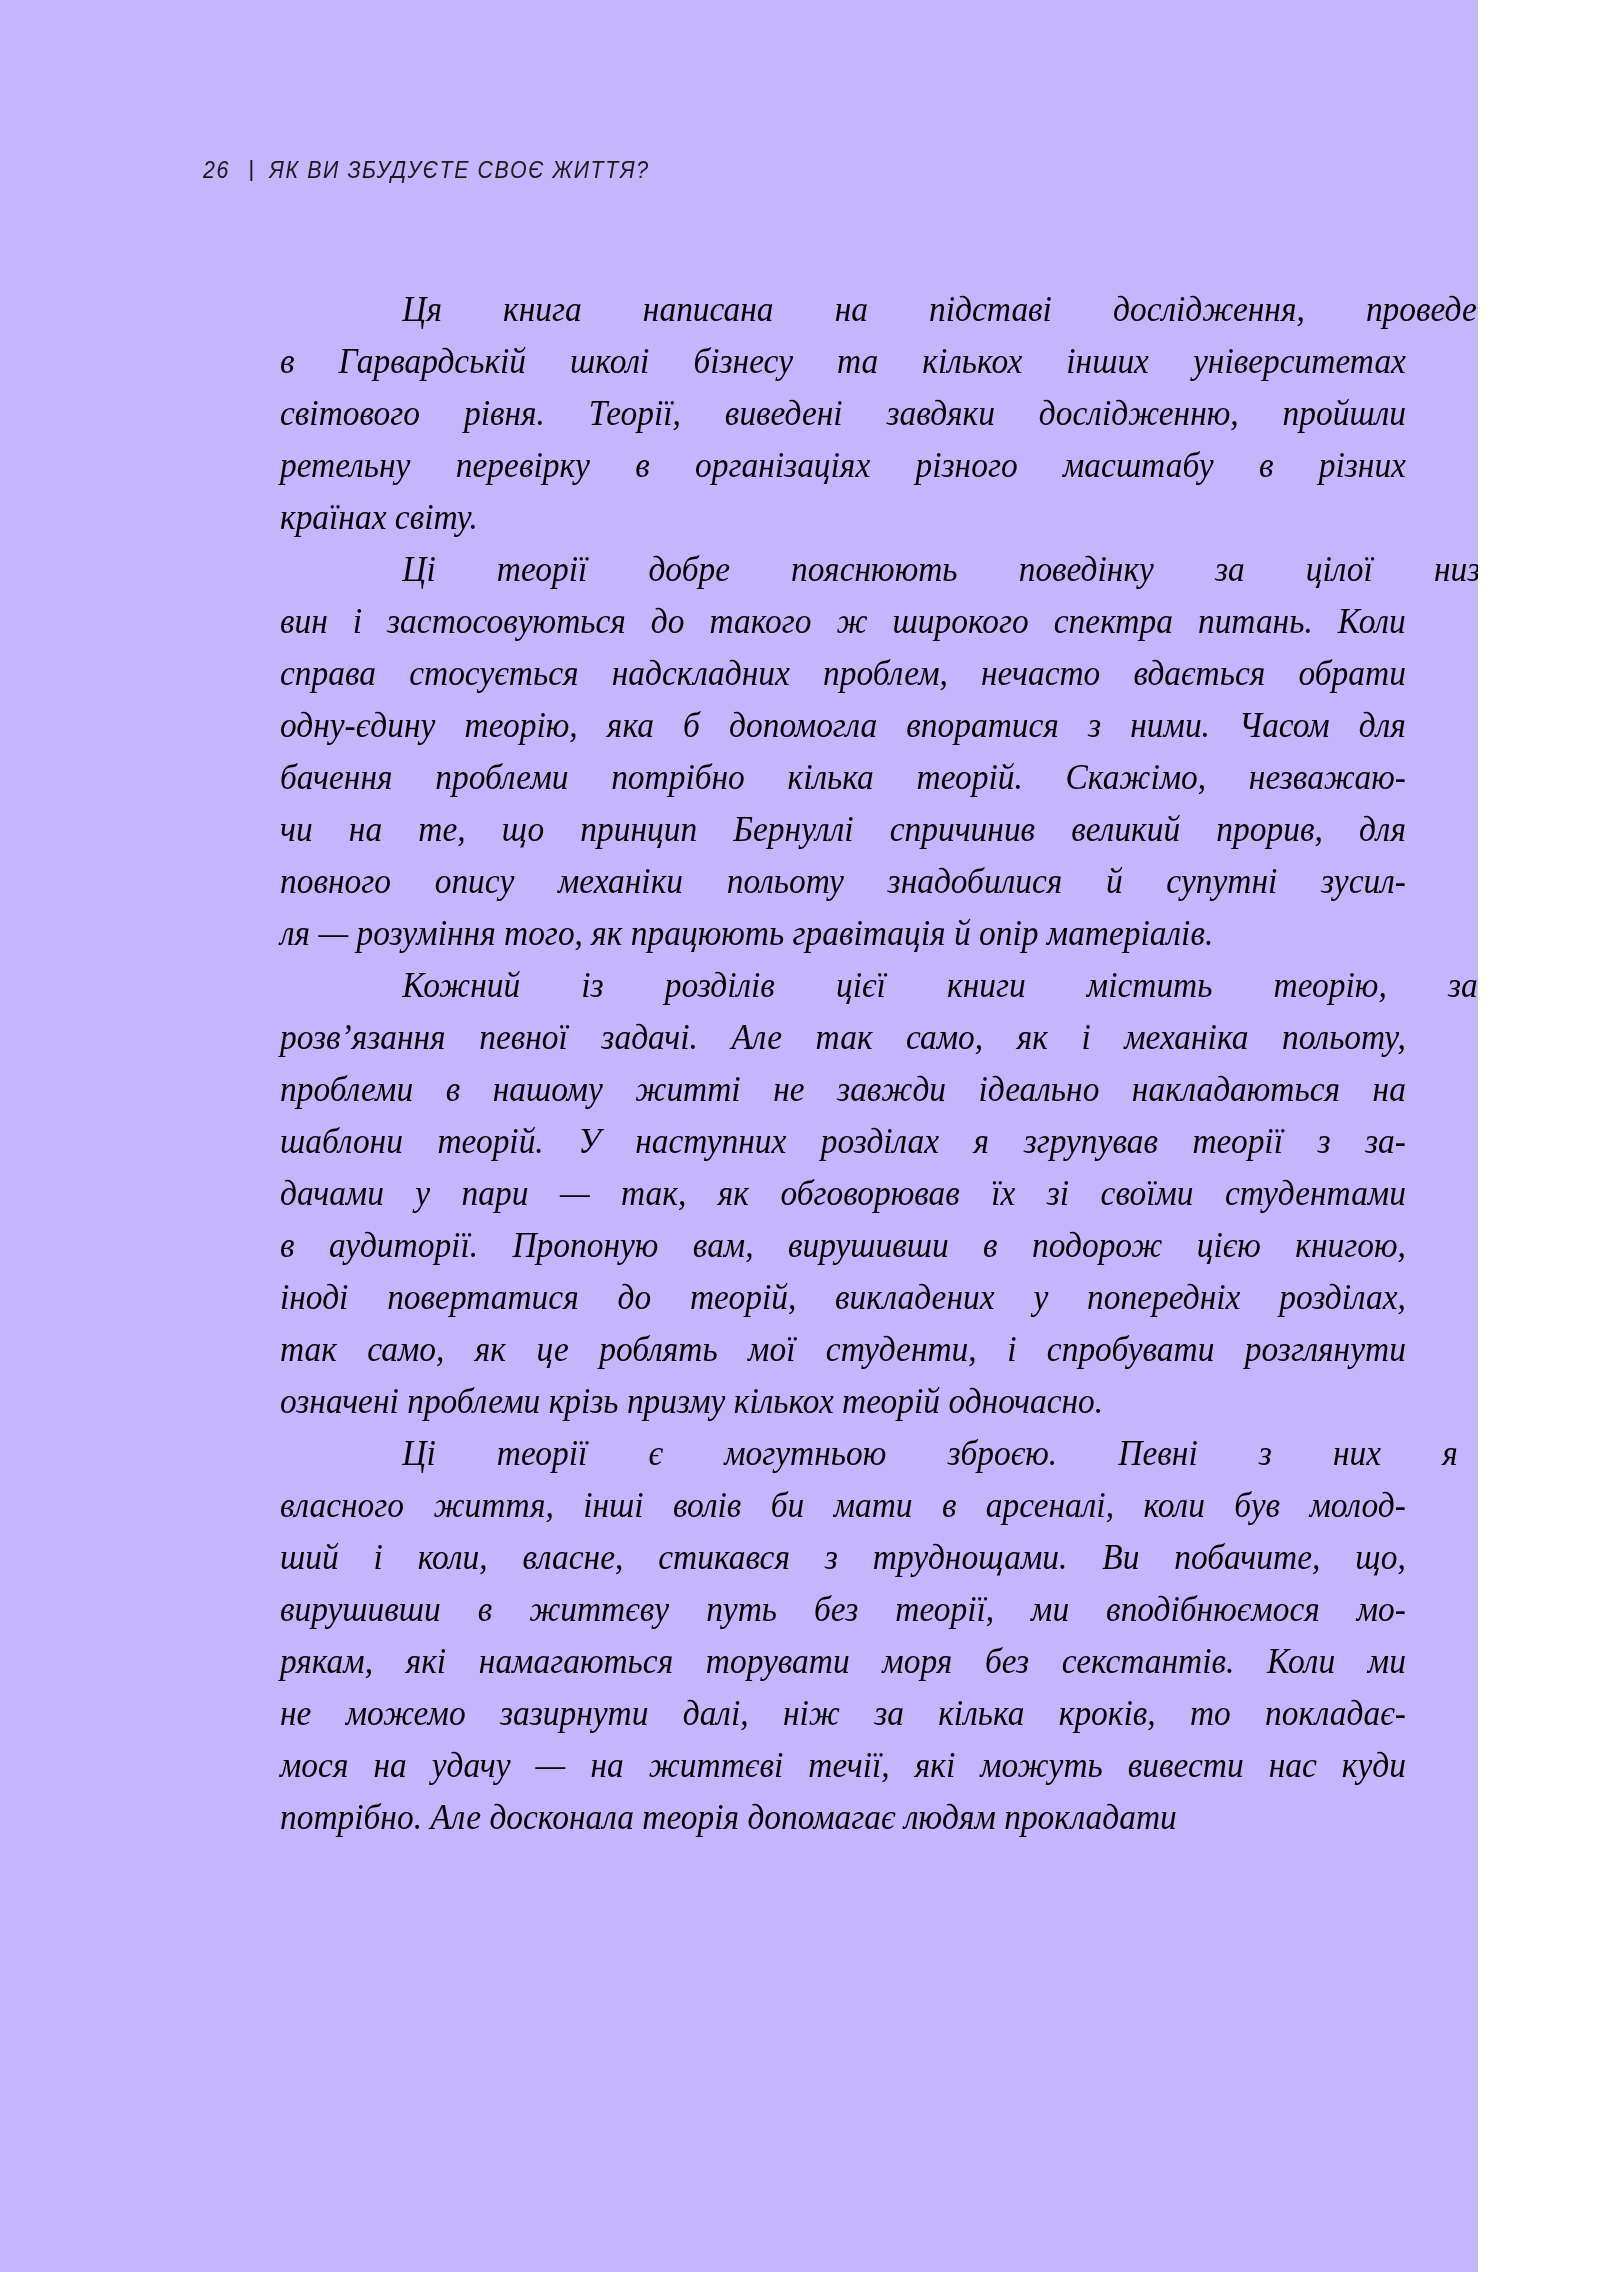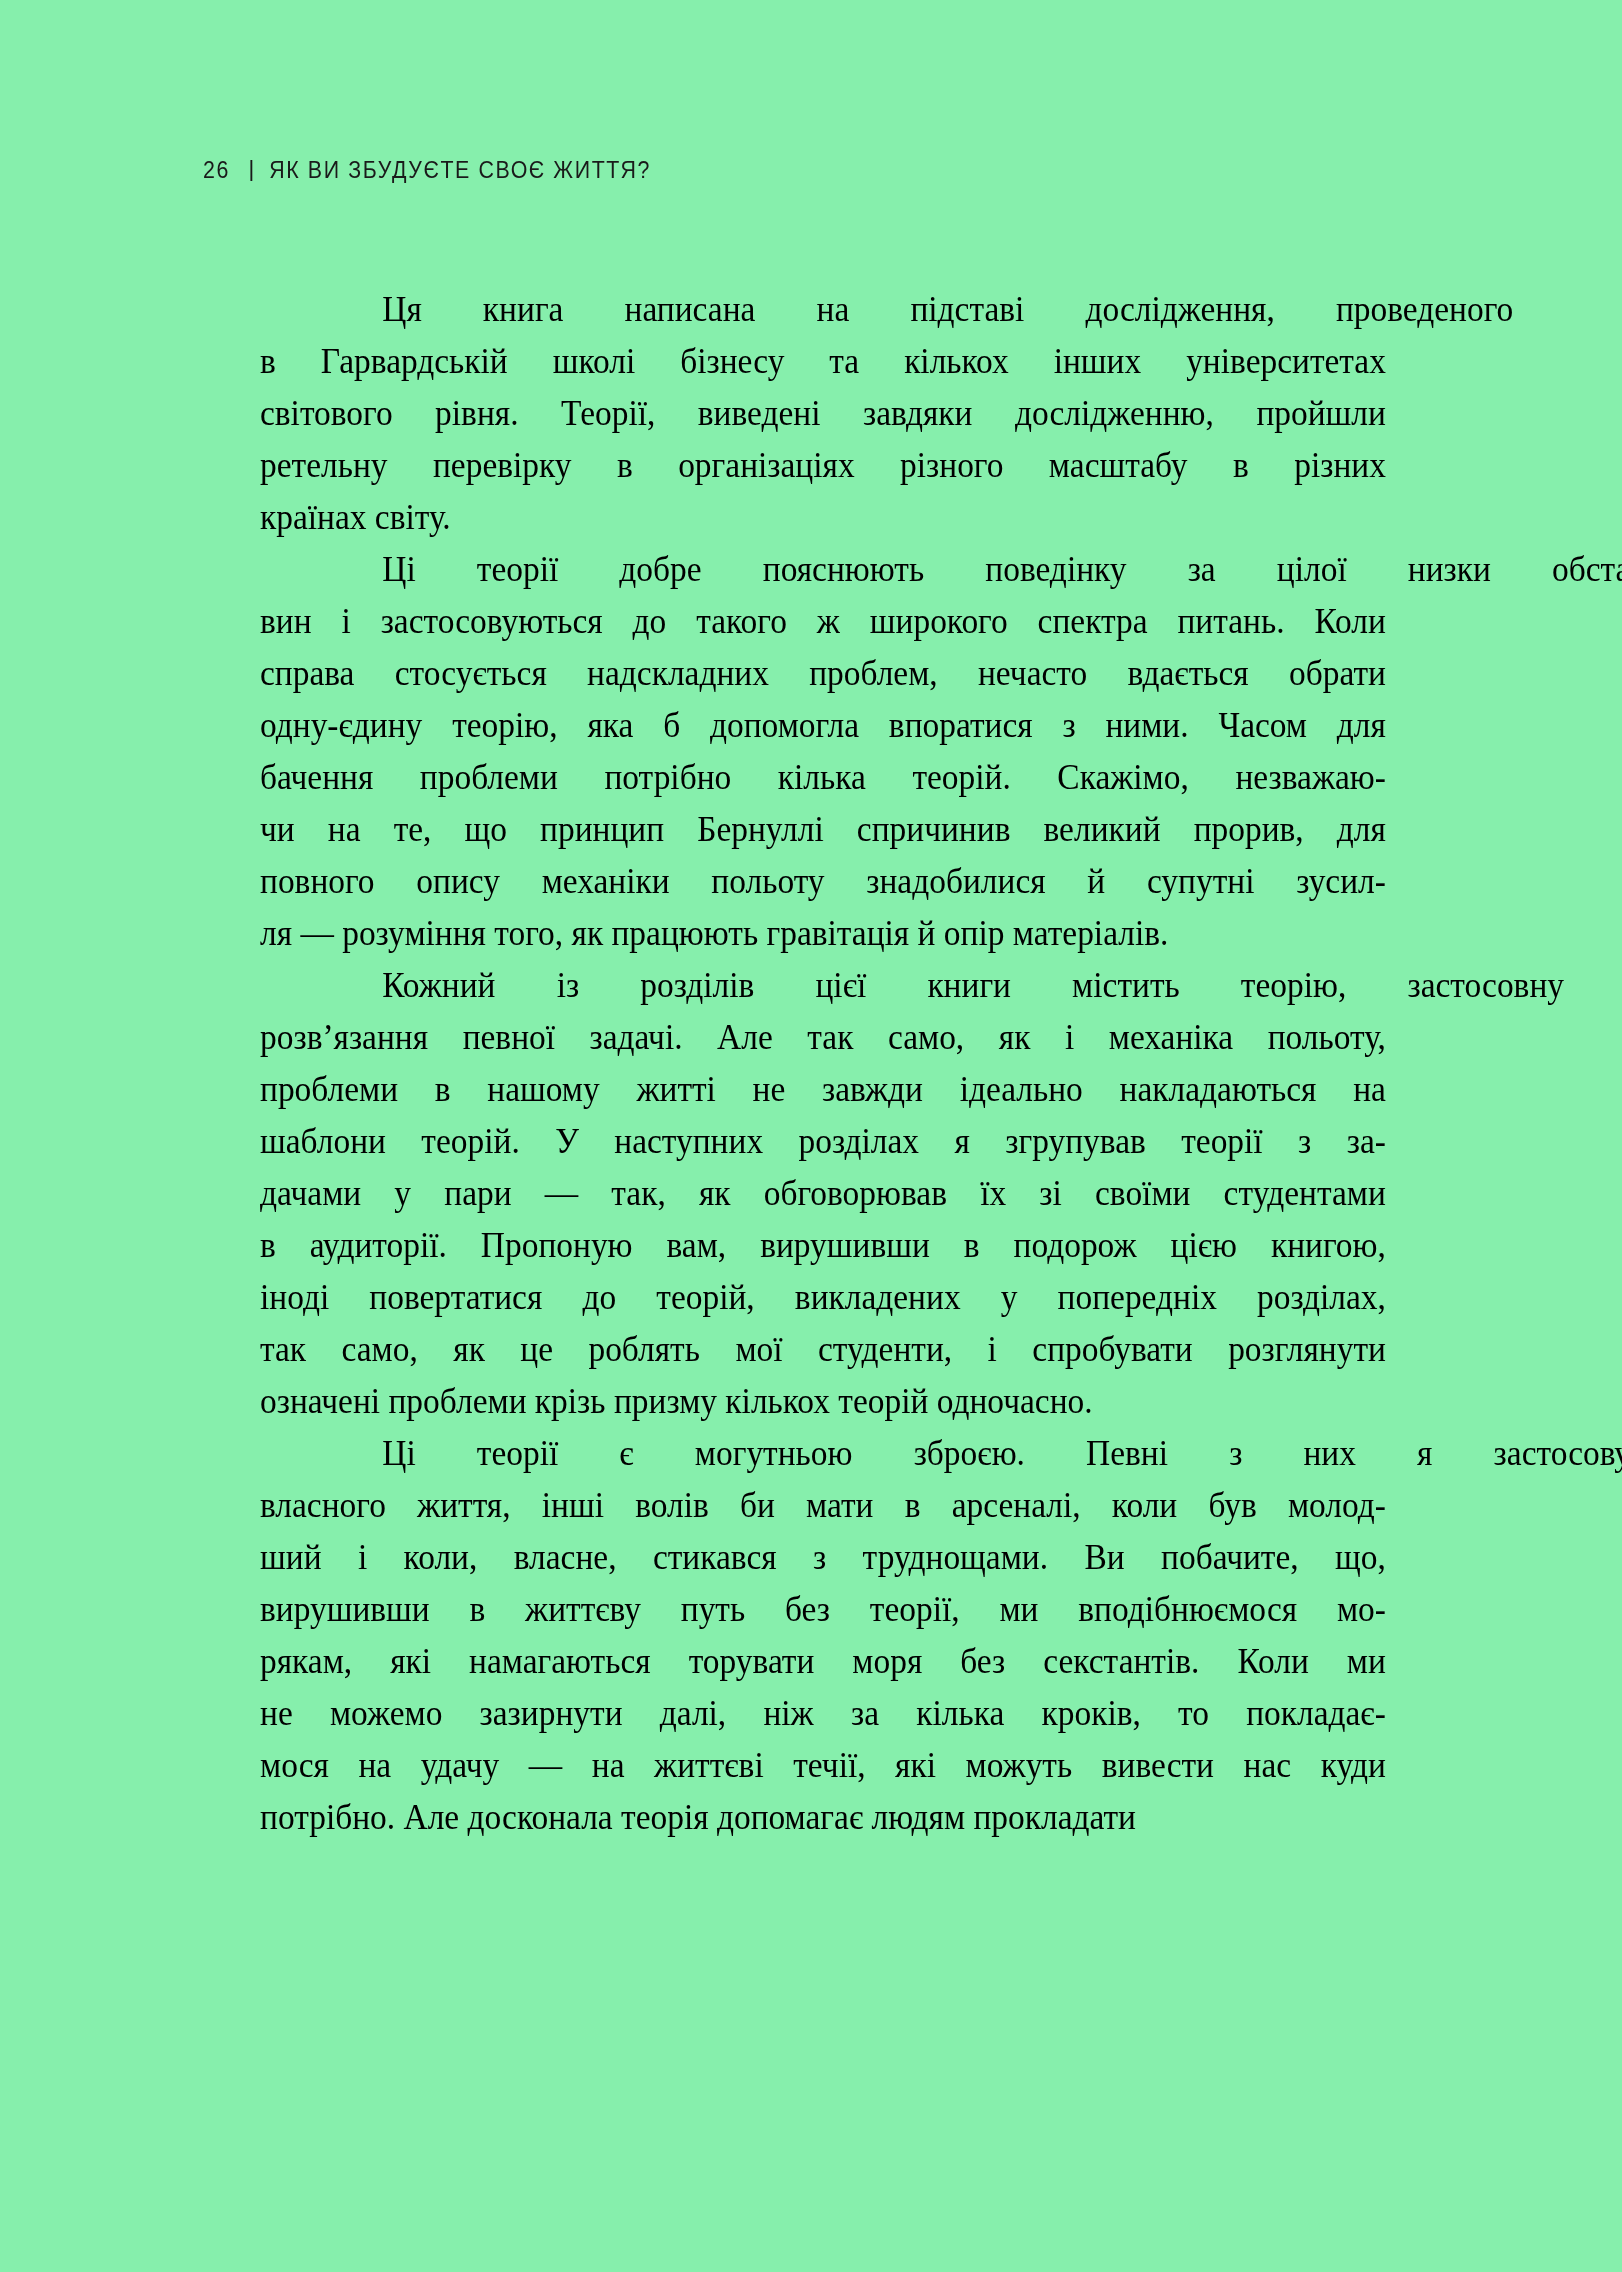--- a/index.html
+++ b/index.html
@@ -49,21 +49,21 @@
     flex: 0 0 auto;
   }
   .running-head .title {
     font-weight: 400;
     text-transform: uppercase;
   }
 
   
   .textblock {
     position: absolute;
-    left: 260px;
+    left: 280px;
     top: 284px;
     width: 1179px;
   }
 
   .line {
     display: block;
     font-size: 35px;
     line-height: 52px;
     height: 52px;
     color: #000000;
@@ -89,21 +89,21 @@
   .line.indent {
     text-indent: 64px;
   }
   .line.indent.justify {
     padding-left: 64px;
   }
 </style>
 </head>
 <body>
 
-<div class="page" style="width: 1622px; height: 2273px; background: #86efac;">
+<div class="page" style="width: 1478px; height: 2273px; background: #c4b5fd; font-style: italic;">
 
   <div class="running-head">
     <span class="folio">26</span>
     <span class="rule"></span>
     <span class="title">ЯК ВИ ЗБУДУЄТЕ СВОЄ ЖИТТЯ?</span>
   </div>
 
   <div class="textblock">
       <div class="paragraph">
         <div class="line indent justify"><span class="w">Ця</span><span class="w">книга</span><span class="w">написана</span><span class="w">на</span><span class="w">підставі</span><span class="w">дослідження,</span><span class="w">проведеного</span></div>

